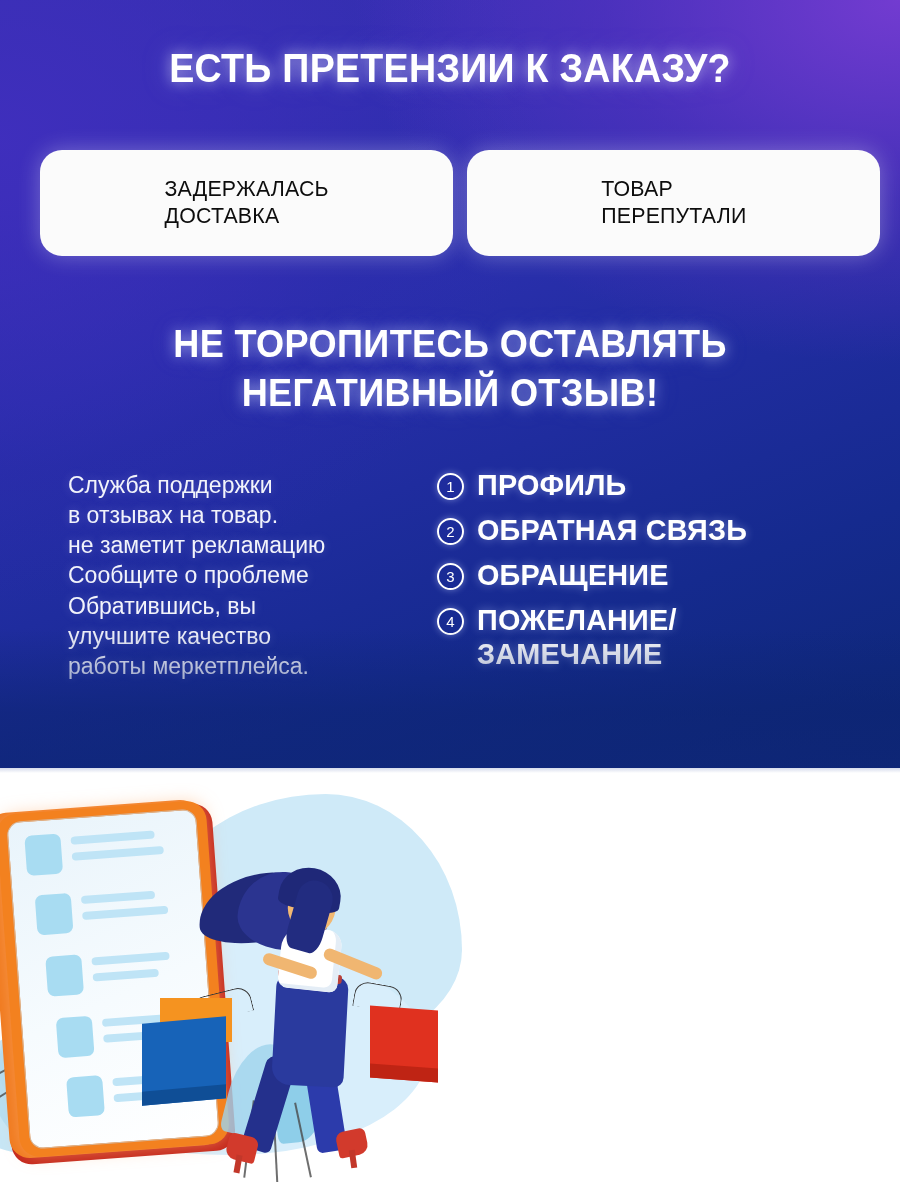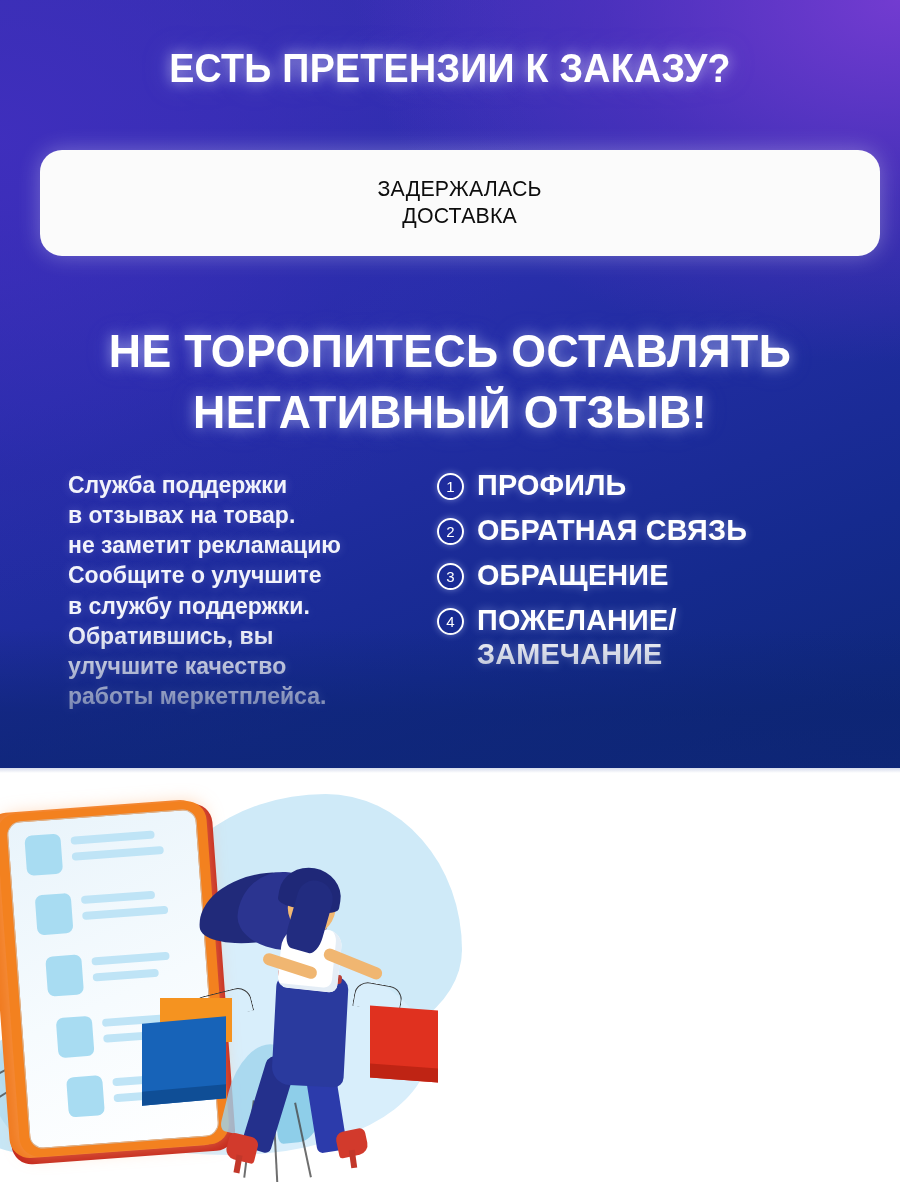--- a/index.html
+++ b/index.html
@@ -31,43 +31,43 @@
     color:#fff; font-size:40px; font-weight:bold; letter-spacing:.3px;
     text-shadow:0 0 14px rgba(255,255,255,.55), 0 0 30px rgba(160,170,255,.35);
     transform:scaleX(.94); transform-origin:center;
     white-space:nowrap;
   }
 
   
   .cards { position:absolute; left:40px; top:150px; width:840px; height:106px; display:flex; gap:14px; }
   .card {
     flex:1 1 0; background:#fbfbfb; border-radius:22px;
-    display:flex; align-items:center; justify-content:center; text-align:center;
+    display:flex; align-items:center; justify-content:center; text-align:left;
     color:#0d0d0d; font-size:22px; font-weight:normal; line-height:1.22;
     letter-spacing:.2px;
     box-shadow:0 0 22px rgba(255,255,255,.30);
   }
   .card span { display:block; transform:scaleX(.97); }
 
   
   .hero-sub {
     position:absolute; left:0; top:320px; width:900px; text-align:center;
-    color:#ffffff; font-size:47px; font-weight:bold; line-height:1.30;
+    color:#ffffff; font-size:38px; font-weight:bold; line-height:1.30;
     letter-spacing:.4px;
     text-shadow:0 0 13px rgba(220,225,255,.55), 0 0 26px rgba(150,165,255,.30);
   }
   .hero-sub .l { display:block; transform:scaleX(.95); }
 
   
   .para {
     position:absolute; left:68px; top:470px; width:330px;
     color:#f2f3fb; font-size:23px; line-height:1.31; font-weight:normal;
     text-shadow:0 0 10px rgba(200,210,255,.28);
   }
-  .para .l { display:block; white-space:nowrap;font-weight:bold; }
+  .para .l { display:block; white-space:nowrap; }
 
   
   .nlist { position:absolute; left:437px; top:468px; width:430px; }
   .nrow { display:flex; align-items:flex-start; margin-bottom:11px; }
   .nrow:last-child { margin-bottom:0; }
   .ncirc {
     flex:0 0 auto; width:27px; height:27px; border-radius:50%;
     border:2px solid #ffffff; color:#ffffff;
     font-size:15px; font-weight:normal; line-height:23px; text-align:center;
     margin-top:5px; margin-right:13px;
@@ -192,33 +192,38 @@
 
     <h1 class="hero-title">ЕСТЬ ПРЕТЕНЗИИ К ЗАКАЗУ?</h1>
 
     <div class="cards">
       <div class="card">
         <div>
           <span>ЗАДЕРЖАЛАСЬ</span>
           <span>ДОСТАВКА</span>
         </div>
       </div>
+      <div class="card">
+        <div>
+          <span>ТОВАР</span>
+          <span>ПЕРЕПУТАЛИ</span>
+        </div>
+      </div>
     </div>
 
     <h2 class="hero-sub">
       <span class="l">НЕ ТОРОПИТЕСЬ ОСТАВЛЯТЬ</span>
       <span class="l">НЕГАТИВНЫЙ ОТЗЫВ!</span>
     </h2>
 
     <div class="para">
       <span class="l">Служба поддержки</span>
       <span class="l">в отзывах на товар.</span>
       <span class="l">не заметит рекламацию</span>
-      <span class="l">Сообщите о улучшите</span>
-      <span class="l">в службу поддержки.</span>
+      <span class="l">Сообщите о проблеме</span>
       <span class="l">Обратившись, вы</span>
       <span class="l">улучшите качество</span>
       <span class="l">работы меркетплейса.</span>
     </div>
 
     <ol class="nlist">
       <li class="nrow">
         <span class="ncirc">1</span>
         <span class="ntext">
           <span class="l">ПРОФИЛЬ</span>

